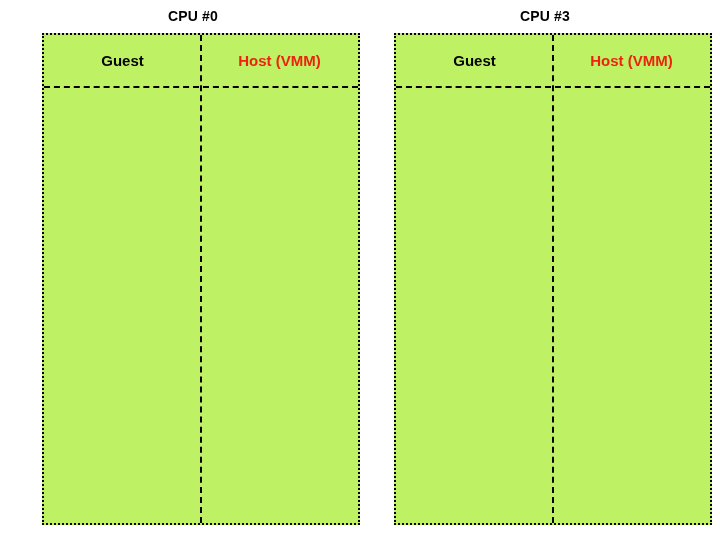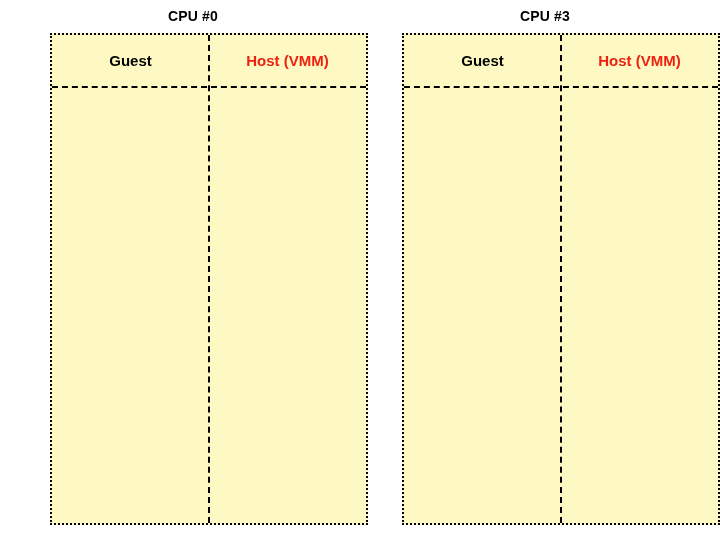--- a/index.html
+++ b/index.html
@@ -43,26 +43,26 @@
     color: #000000;
     letter-spacing: 0.2px;
     line-height: 17px;
     white-space: nowrap;
   }
 
   
   .cpu-box {
     position: absolute;
     top: 33px;
-    left: 16px;
+    left: 8px;
     width: 318px;
     height: 492px;
     box-sizing: border-box;
     border: 2px dotted #000000;
-    background: #fef9c3;
+    background: #bef264;
   }
 
   
   .cpu-header {
     position: absolute;
     left: 0;
     top: 0;
     right: 0;
     height: 53px;
     box-sizing: border-box;

